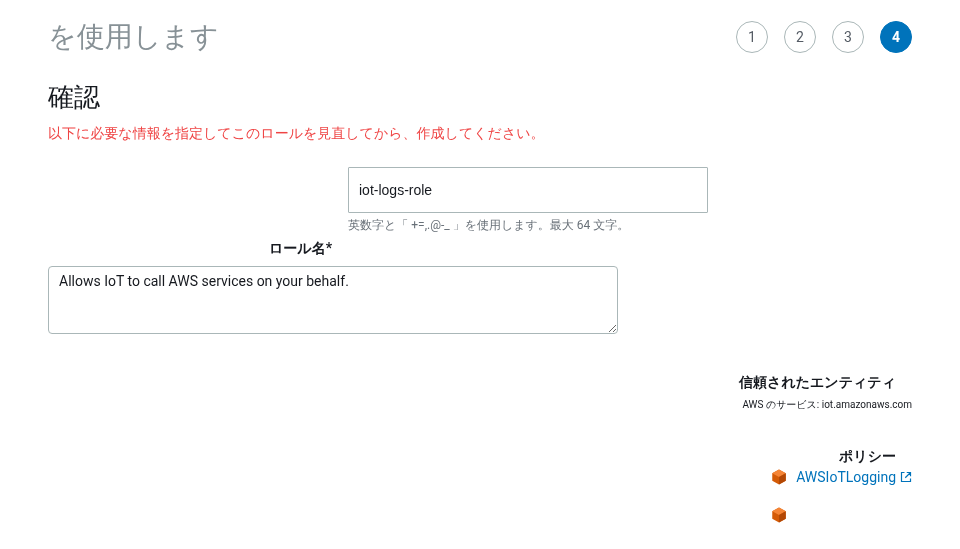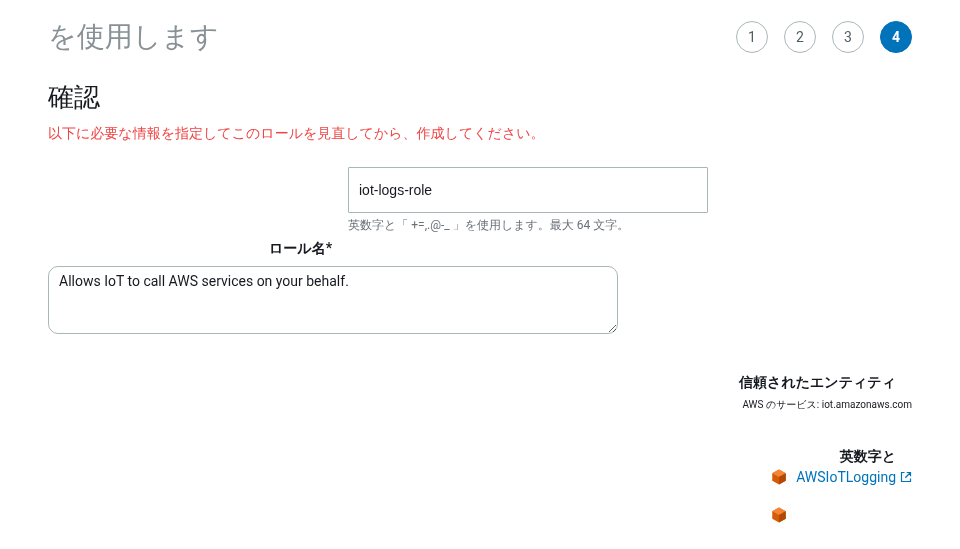--- a/index.html
+++ b/index.html
@@ -83,21 +83,21 @@
       border: 1px solid #aab7b8;
       border-radius: 1px;
       font-size: 14px;
       color: #16191f;
     }
     .textarea-input {
       width: 100%;
       min-height: 68px;
       padding: 6px 10px;
       border: 1px solid #aab7b8;
-      border-radius: 10px;
+      border-radius: 4px;
       font-size: 14px;
       color: #16191f;
       font-family: inherit;
       resize: both;
     }
     .hint {
       font-size: 12px;
       color: #687078;
       margin-top: 4px;
       margin-bottom: 24px;
@@ -172,21 +172,21 @@
 </div>
 
 <div class="form-row row-spacer">
   <div class="form-label">信頼されたエンティティ</div>
   <div class="form-value">
     <div class="static-value">AWS のサービス: iot.amazonaws.com</div>
   </div>
 </div>
 
 <div class="form-row row-spacer">
-  <div class="form-label">英数字と</div>
+  <div class="form-label">ポリシー</div>
   <div class="form-value">
     <div class="policy-list">
       <div class="policy-item">
         <svg class="cube-icon" viewBox="0 0 24 24">
             <path fill="#d45b07" d="M12 2L3 7v10l9 5 9-5V7l-9-5z"></path>
             <path fill="#f58536" d="M12 2L3 7l9 5 9-5-9-5z"></path>
             <path fill="#b34805" d="M12 12v10l9-5V7l-9 5z"></path>
           </svg>
         <a href="#" class="policy-link">
           <span>AWSIoTLogging</span>

